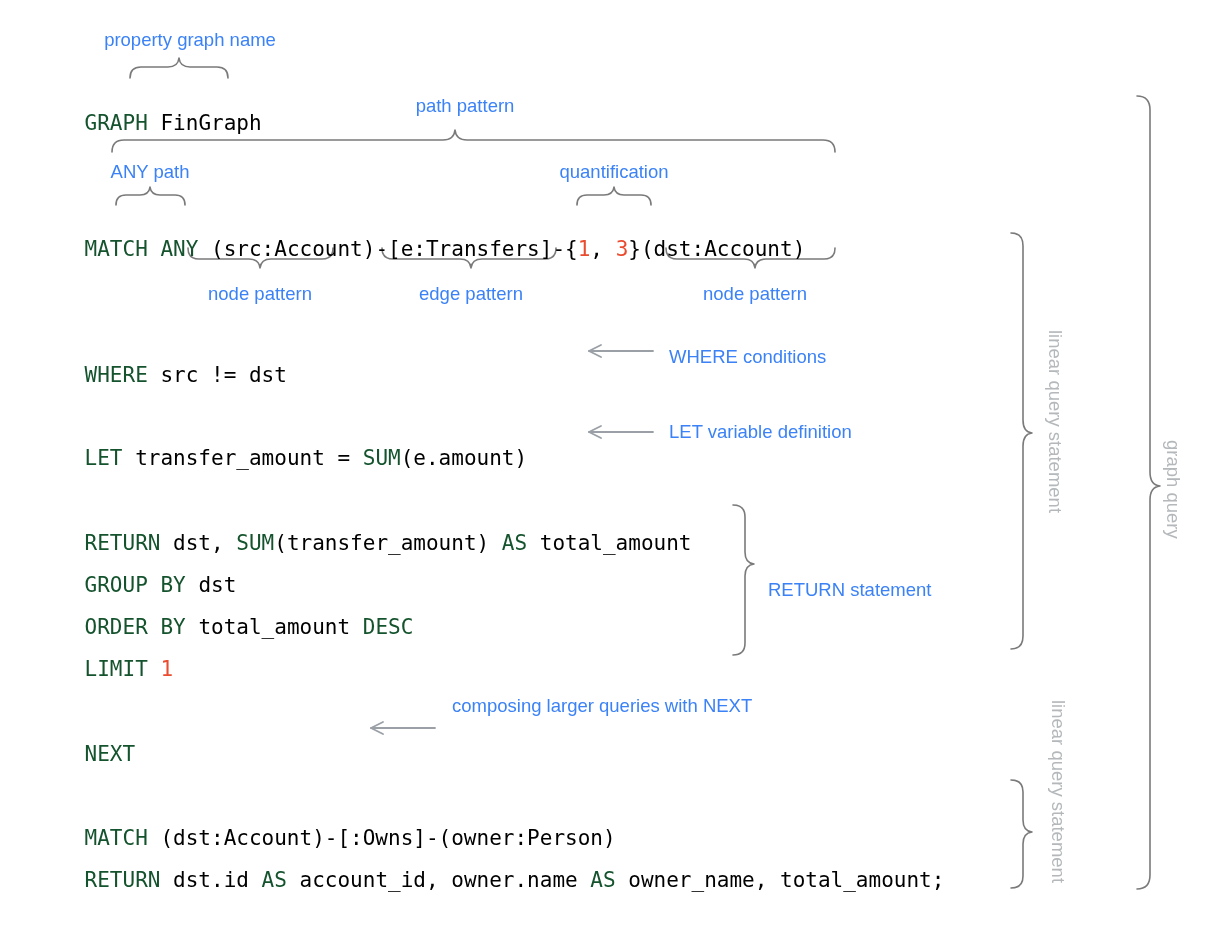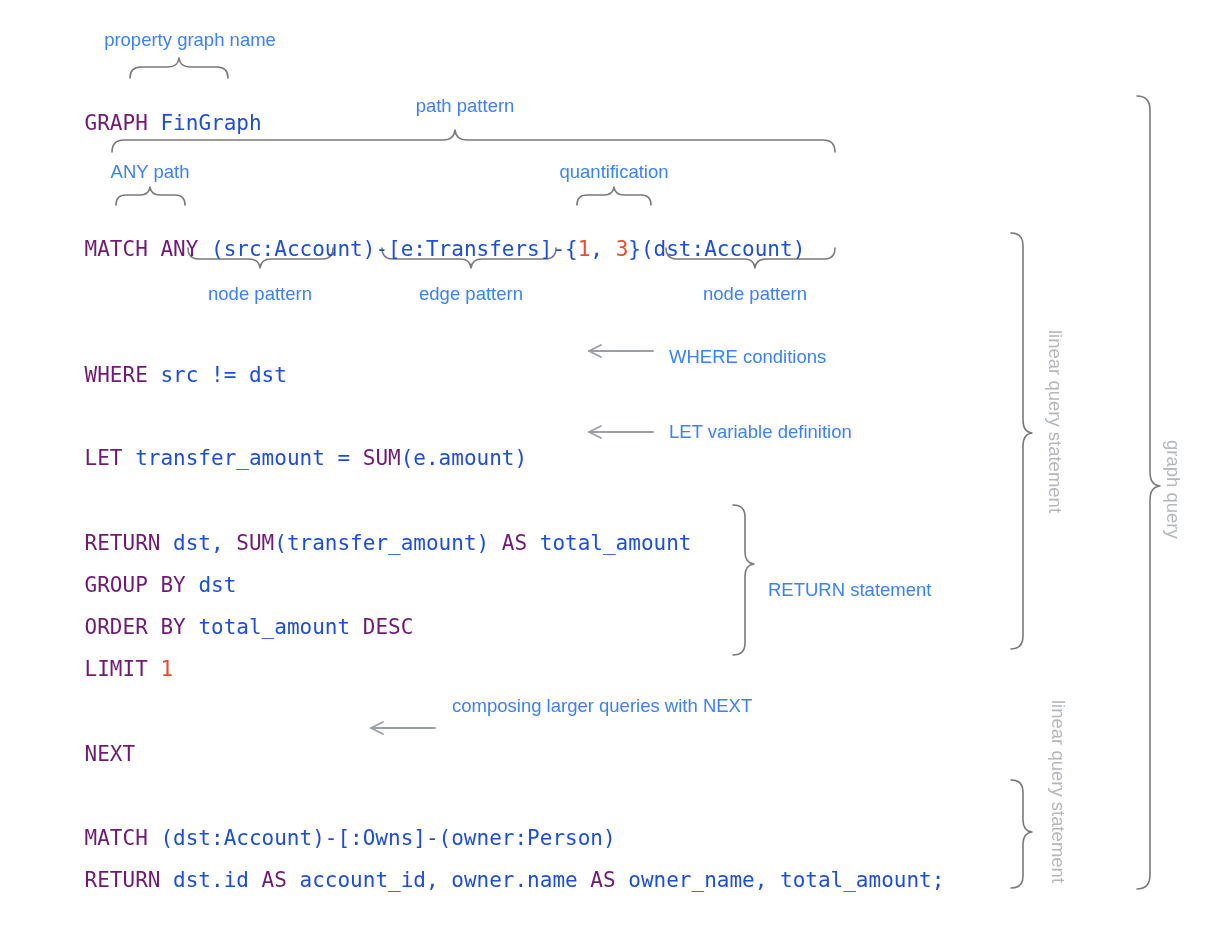--- a/index.html
+++ b/index.html
@@ -20,23 +20,23 @@
   
   .code-line {
     position: absolute;
     font-family: "DejaVu Sans Mono", "Liberation Mono", monospace;
     font-size: 21px;
     line-height: 21px;
     letter-spacing: 0px;
     white-space: pre;
     color: #202124;
   }
-  .kw  { color: #701a75; }
+  .kw  { color: #14532d; }
   .num { color: #ea4c2f; }
-  .pl  { color: #1d4ed8; }
+  .pl  { color: #000000; }
 
   
   .anno {
     position: absolute;
     font-family: "Liberation Sans", sans-serif;
     font-size: 18.5px;
     line-height: 20px;
     color: #3b82f6;
     white-space: nowrap;
   }

